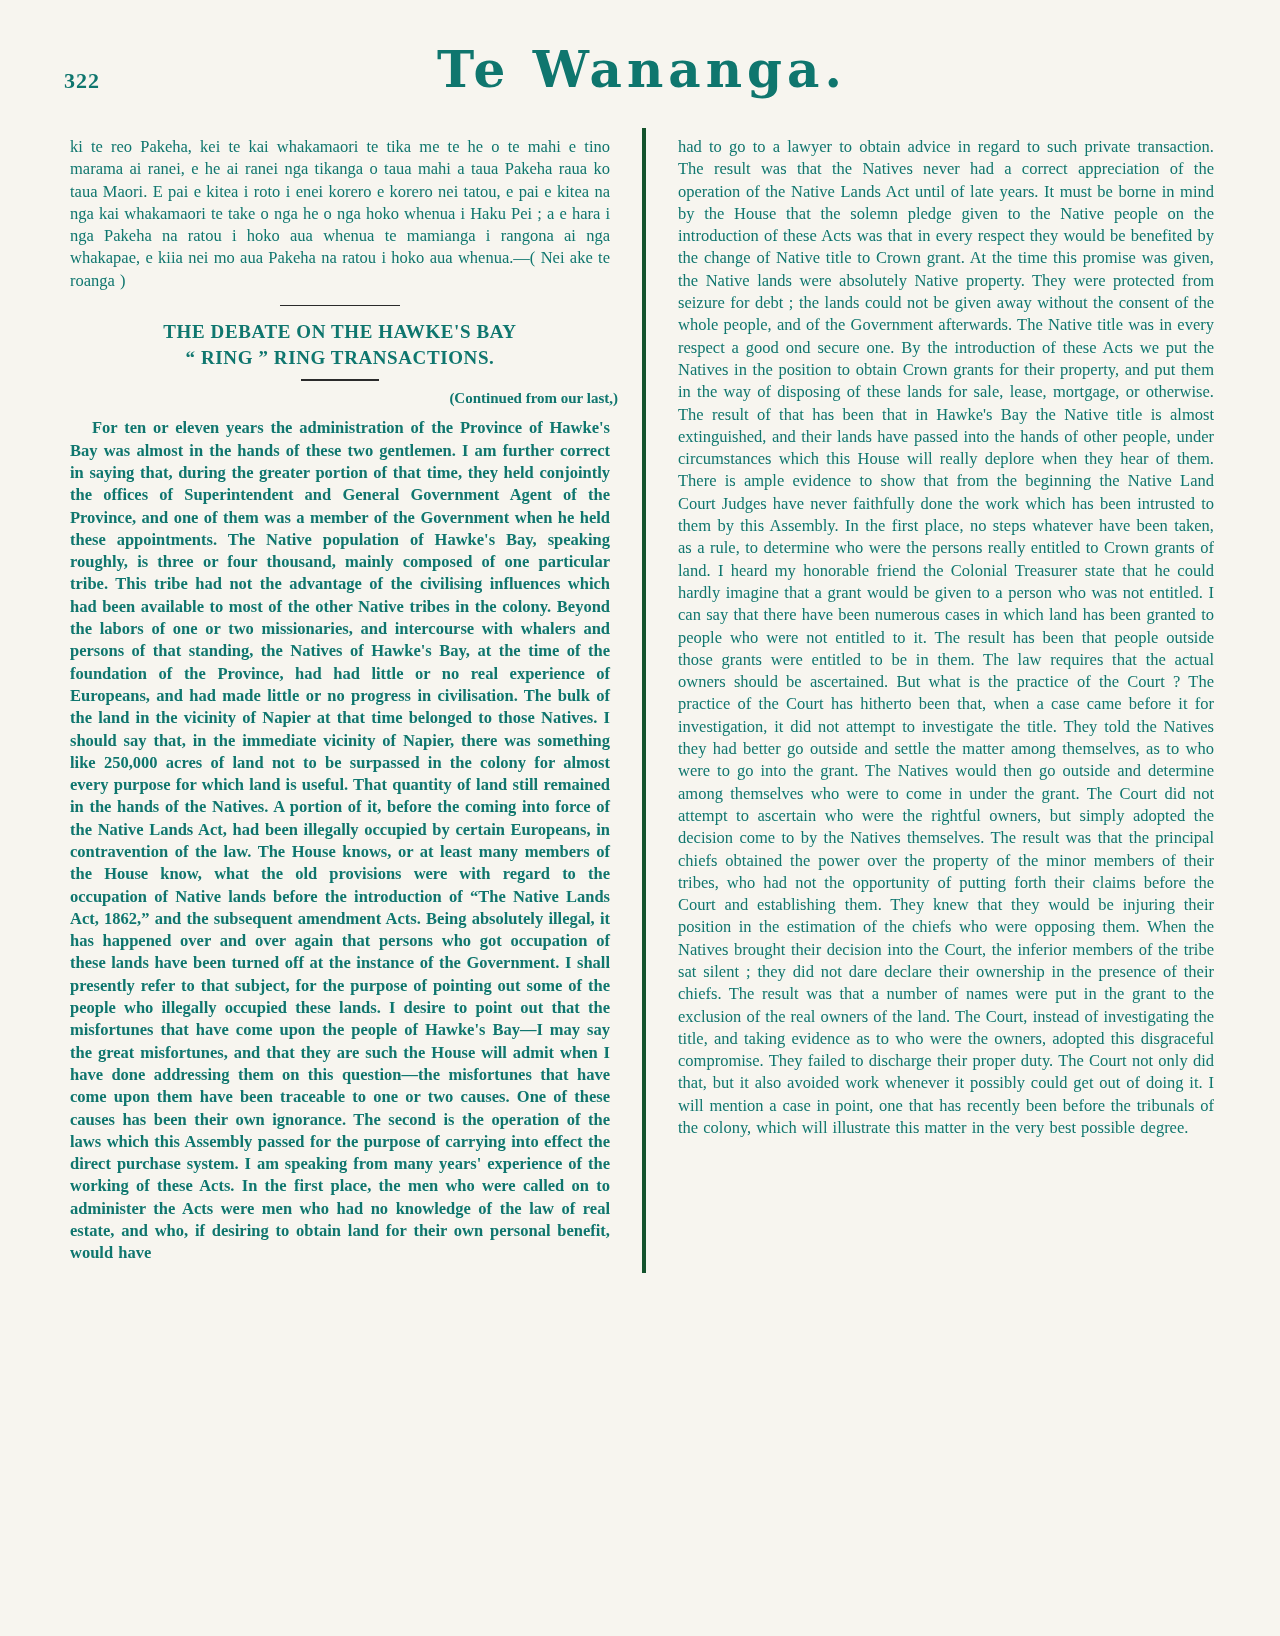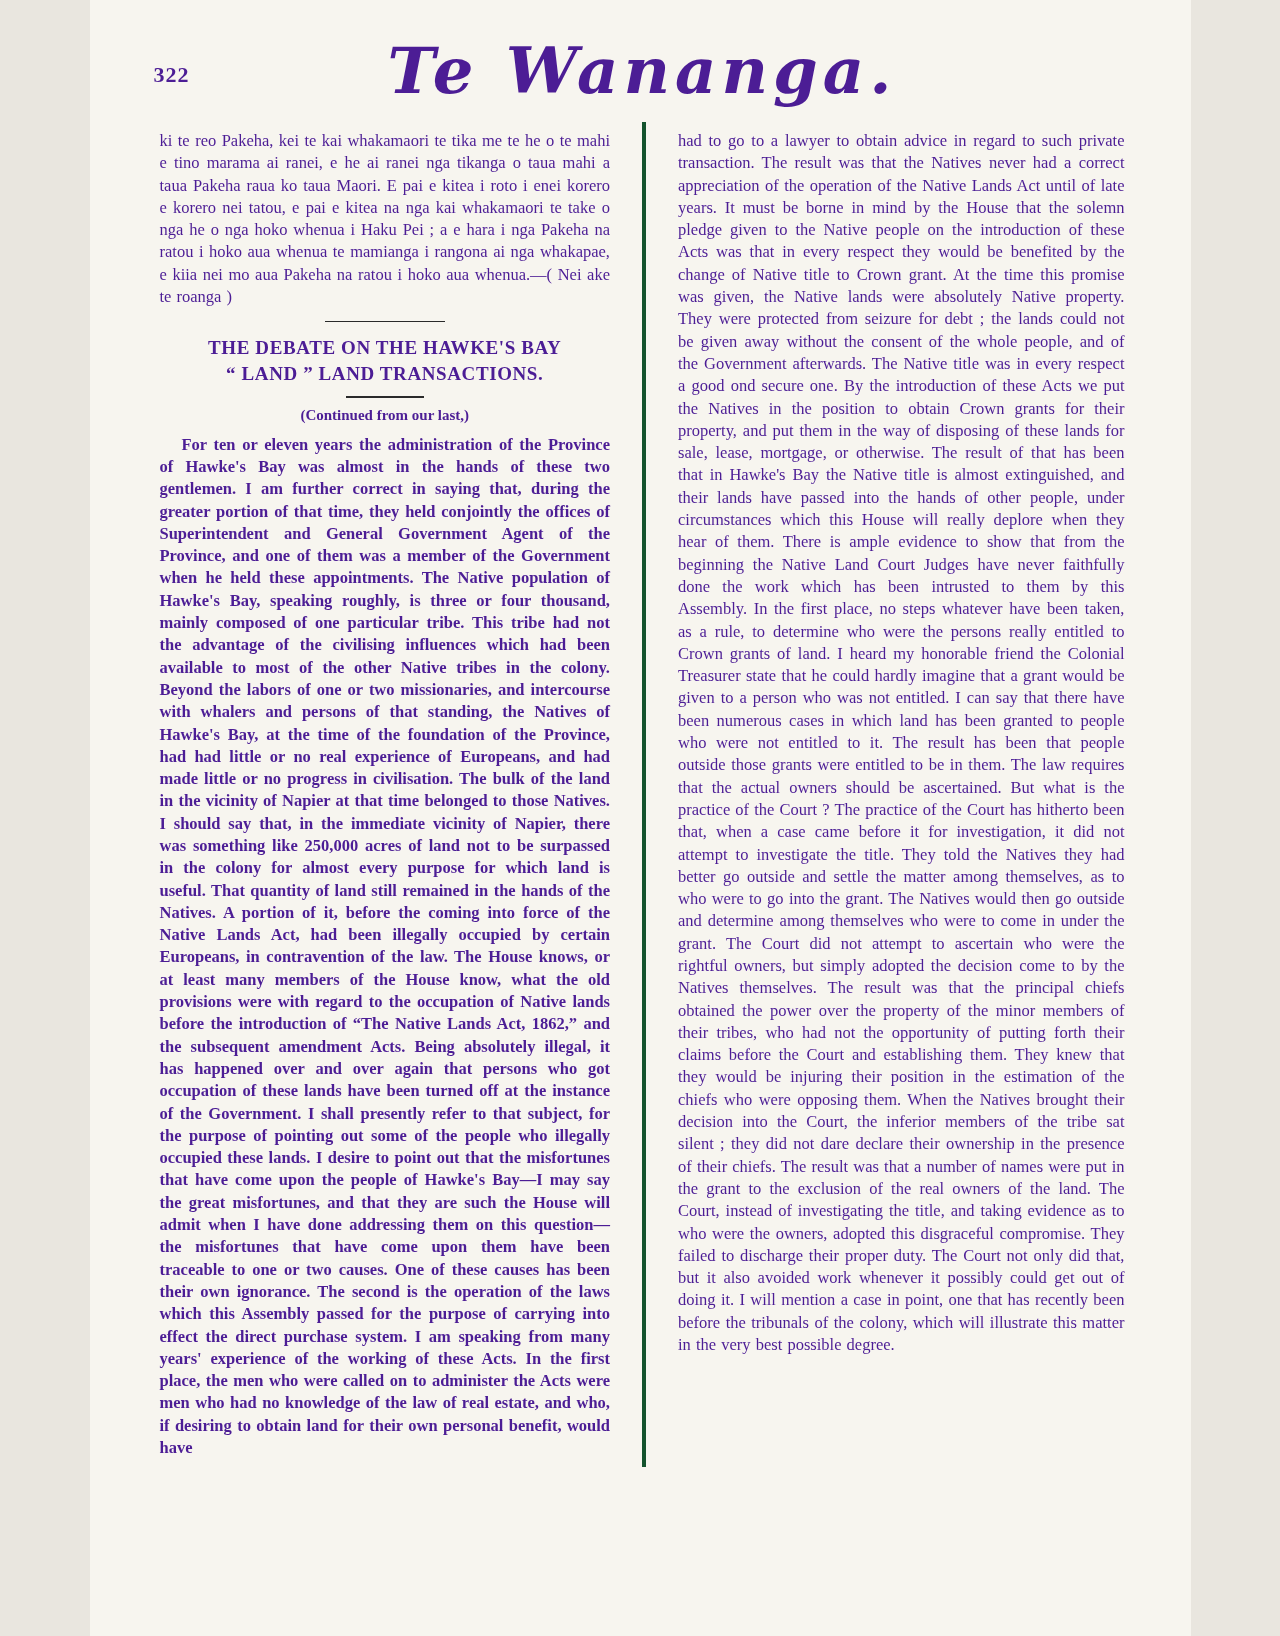--- a/index.html
+++ b/index.html
@@ -1,52 +1,51 @@
 <!DOCTYPE html>
 <html><head>
 <meta charset="utf-8">
 <style>
   html, body {
     margin: 0;
     padding: 0;
     background: #e9e6df;
   }
   .page {
-    width: 1101px;
+    width: 1280px;
     height: 1636px;
     box-sizing: border-box;
     margin: 0 auto;
     background: #f7f5ef;
-    color: #4c1d95;
+    color: #0f766e;
     font-family: "Liberation Serif", "DejaVu Serif", serif;
     padding: 30px 58px 36px 62px;
     overflow: hidden;
   }
   .masthead {
     position: relative;
     text-align: center;
     margin-bottom: 14px;
     height: 72px;
   }
   .page-number {
     position: absolute;
     left: 2px;
     top: 26px;
     font-size: 22px;
     font-weight: bold;
     letter-spacing: 1px;
   }
   .paper-title {
-    font-size: 64px;
+    font-size: 50px;
     font-weight: bold;
     letter-spacing: 5px;
-    margin: 6px;
+    margin: 12px;
     line-height: 1.1;
     font-family: "DejaVu Serif", "Liberation Serif", serif;
-    font-style: italic;
   }
   .columns {
     display: flex;
     align-items: stretch;
   }
   .column {
     width: 50%;
     box-sizing: border-box;
   }
   .column.left {
@@ -81,21 +80,21 @@
     font-size: 19px;
     font-weight: bold;
     text-align: center;
     margin: 8px;
     line-height: 1.35;
     letter-spacing: 0.6px;
   }
   p.continued {
     font-size: 15px;
     font-weight: bold;
-    text-align: center;
+    text-align: right;
     margin: 0 0 10px 0;
   }
 </style>
 </head>
 <body>
 
 <div class="page">
 
   <header class="masthead">
     <span class="page-number">322</span>
@@ -104,21 +103,21 @@
 
   <div class="columns">
 
     <div class="column left">
       <p class="body">ki te reo Pakeha, kei te kai whakamaori te tika me te he o te mahi e tino marama ai ranei, e he ai ranei nga tikanga o taua mahi a taua Pakeha raua ko taua Maori. E pai e kitea i roto i enei korero e korero nei tatou, e pai e kitea na nga kai whakamaori te take o nga he o nga hoko whenua i Haku Pei ; a e hara i nga Pakeha na ratou i hoko aua whenua te mamianga i rangona ai nga whakapae, e kiia nei mo aua Pakeha na ratou i hoko aua whenua.—( Nei ake te roanga )</p>
 
       <div class="rule"></div>
 
       <h2 class="article-heading">
         <span>THE DEBATE ON THE HAWKE'S BAY</span><br>
-        <span>“ LAND ” LAND TRANSACTIONS.</span>
+        <span>“ RING ” RING TRANSACTIONS.</span>
       </h2>
 
       <div class="rule small"></div>
 
       <p class="continued">(Continued from our last,)</p>
 
       <p class="body indent-first">For ten or eleven years the administration of the Province of Hawke's Bay was almost in the hands of these two gentlemen. I am further correct in saying that, during the greater portion of that time, they held conjointly the offices of Superintendent and General Government Agent of the Province, and one of them was a member of the Government when he held these appointments. The Native population of Hawke's Bay, speaking roughly, is three or four thousand, mainly composed of one particular tribe. This tribe had not the advantage of the civilising influences which had been available to most of the other Native tribes in the colony. Beyond the labors of one or two missionaries, and intercourse with whalers and persons of that standing, the Natives of Hawke's Bay, at the time of the foundation of the Province, had had little or no real experience of Europeans, and had made little or no progress in civilisation. The bulk of the land in the vicinity of Napier at that time belonged to those Natives. I should say that, in the immediate vicinity of Napier, there was something like 250,000 acres of land not to be surpassed in the colony for almost every purpose for which land is useful. That quantity of land still remained in the hands of the Natives. A portion of it, before the coming into force of the Native Lands Act, had been illegally occupied by certain Europeans, in contravention of the law. The House knows, or at least many members of the House know, what the old provisions were with regard to the occupation of Native lands before the introduction of “The Native Lands Act, 1862,” and the subsequent amendment Acts. Being absolutely illegal, it has happened over and over again that persons who got occupation of these lands have been turned off at the instance of the Government. I shall presently refer to that subject, for the purpose of pointing out some of the people who illegally occupied these lands. I desire to point out that the misfortunes that have come upon the people of Hawke's Bay—I may say the great misfortunes, and that they are such the House will admit when I have done addressing them on this question—the misfortunes that have come upon them have been traceable to one or two causes. One of these causes has been their own ignorance. The second is the operation of the laws which this Assembly passed for the purpose of carrying into effect the direct purchase system. I am speaking from many years' experience of the working of these Acts. In the first place, the men who were called on to administer the Acts were men who had no knowledge of the law of real estate, and who, if desiring to obtain land for their own personal benefit, would have</p>
     </div>
 
     <div class="column right">

